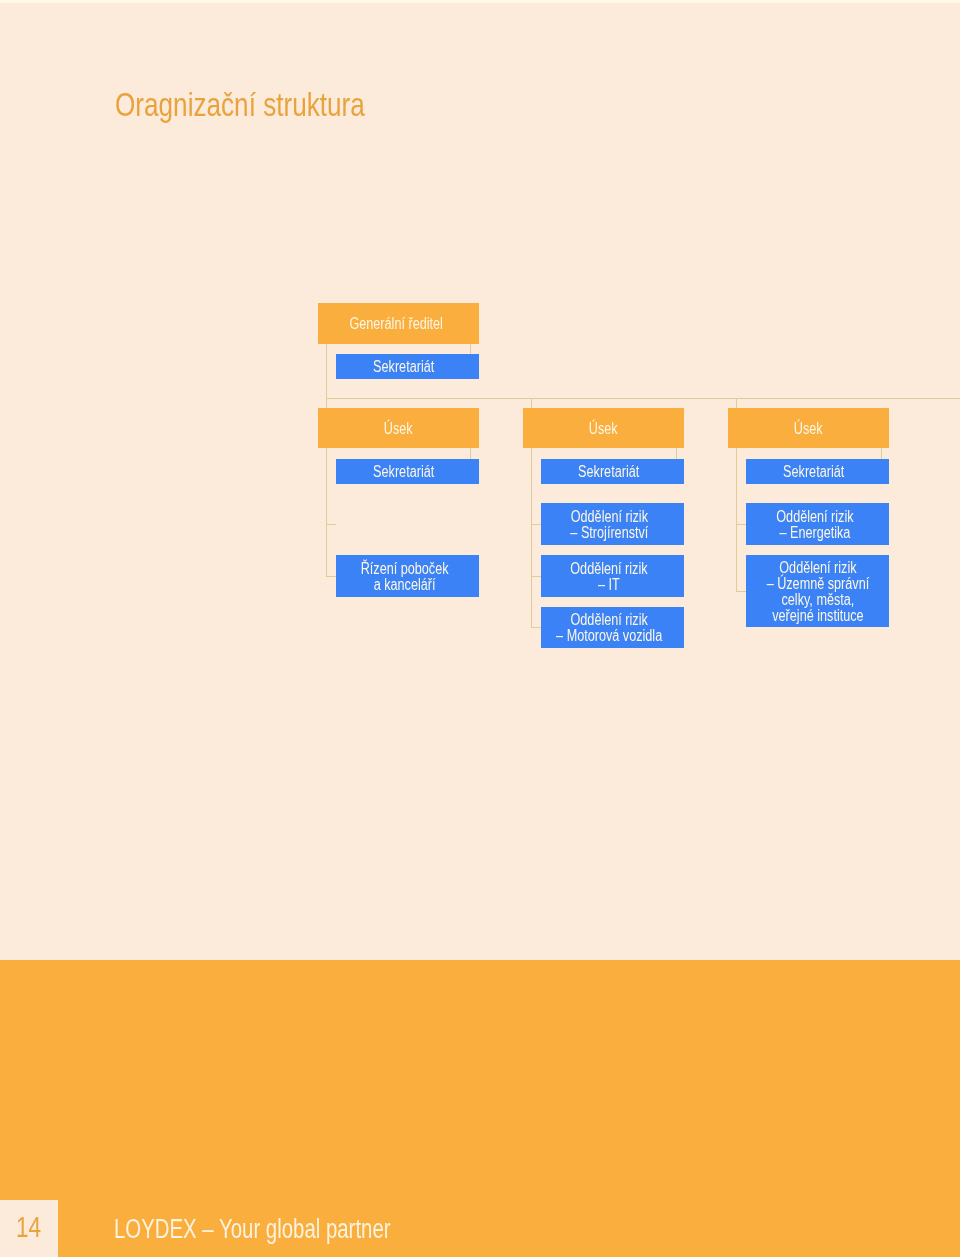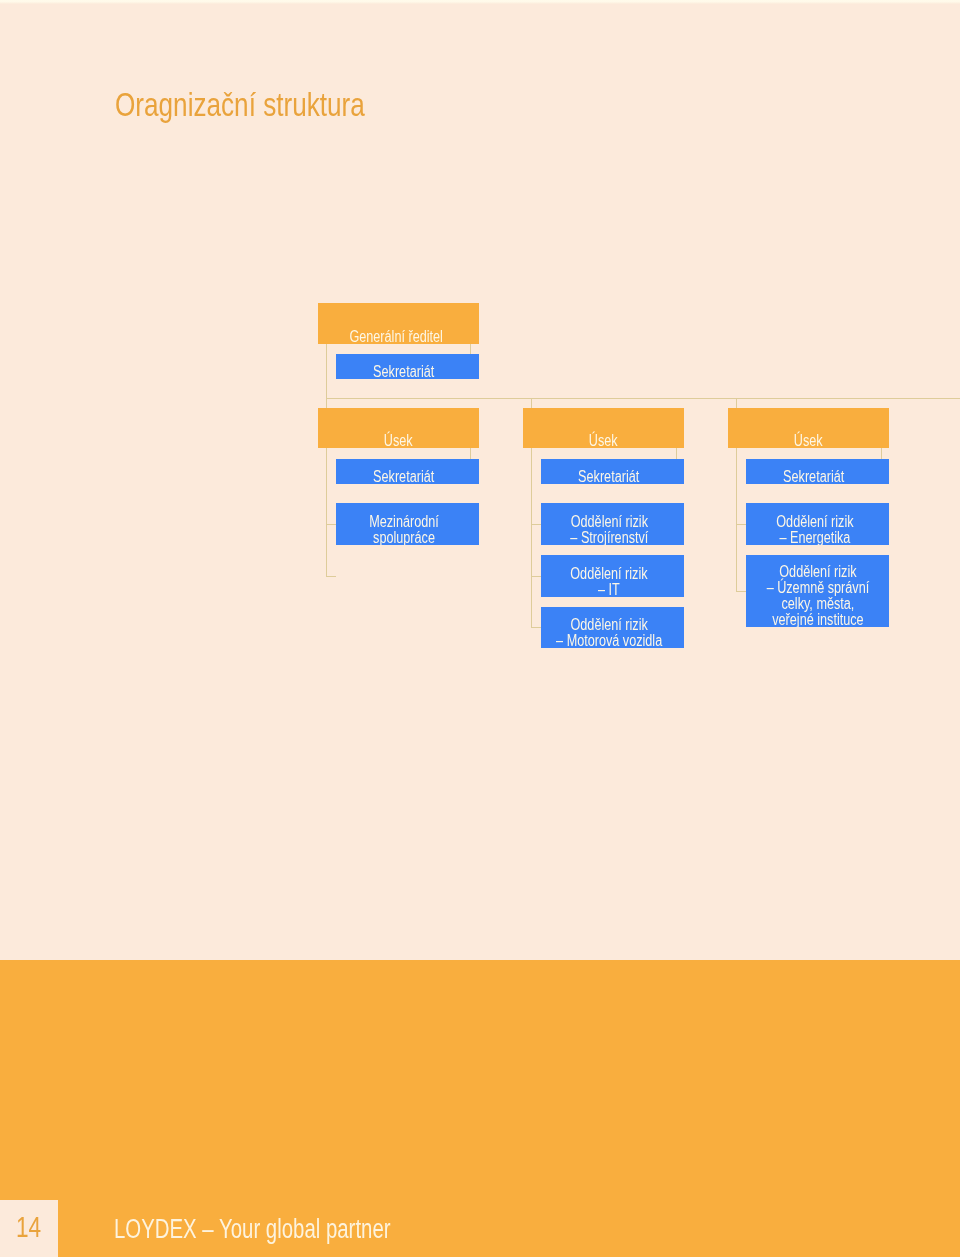--- a/index.html
+++ b/index.html
@@ -14,21 +14,21 @@
          transform:scaleX(0.792);transform-origin:0 0;}
 
   .band{position:absolute;left:0;top:960px;width:960px;height:297px;background:#f9ae3e;}
   .pagenumbox{position:absolute;left:0;top:1200px;width:58px;height:57px;background:#fceadb;}
   .pagenum{position:absolute;left:16px;top:1213px;font-size:29px;color:#e9a33c;
            line-height:1;white-space:nowrap;transform:scaleX(0.78);transform-origin:0 0;}
   .footer{position:absolute;left:114px;top:1216px;font-size:27px;color:#fdf3de;
           line-height:1;white-space:nowrap;transform:scaleX(0.755);transform-origin:0 0;}
 
   .chart{position:absolute;left:0;top:0;width:960px;height:960px;}
-  .box{position:absolute;display:flex;align-items:flex-end;justify-content:center;
+  .box{position:absolute;display:flex;align-items:center;justify-content:center;
        box-sizing:border-box;overflow:hidden;}
   .box > .t{display:block;text-align:center;color:#fdf7e6;line-height:16px;
             white-space:nowrap;transform:scaleX(0.79);position:relative;top:1px;
             left:var(--dx,0px);}
   .b-dark{background:#f9ae3e;}
   .b-dark > .t{font-size:16px;}
   .b-light{background:#3b82f6;}
   .b-light > .t{font-size:16px;}
   .vline{position:absolute;background:#decc9a;width:1px;}
   .hline{position:absolute;background:#decc9a;height:1px;}
@@ -56,24 +56,24 @@
     <div class="vline" style="left:326px;top:397.7px;height:10px;"></div>
     <div class="box b-dark" style="left:318px;top:407.7px;width:160.8px;height:40.7px;--dx:0px;">
         <span class="t">Úsek</span>
       </div>
     <div class="vline" style="left:470.3px;top:448.4px;height:10.3px;"></div>
     <div class="box b-light" style="left:335.5px;top:458.7px;width:143.3px;height:25.5px;--dx:-3.5px;">
         <span class="t">Sekretariát</span>
       </div>
     <div class="vline" style="left:326px;top:448.4px;height:128.5px;"></div>
     <div class="hline" style="left:326px;top:524.2px;width:9.5px;"></div>
-    <div class="box b-light" style="left:335.5px;top:503.3px;width:143.3px;height:41.8px;--dx:-3px;">
-        <span class="t">Mezinárodní<br>spolupráce</span>
+    <div class="hline" style="left:326px;top:575.9px;width:9.5px;"></div>
+    <div class="box b-light" style="left:335.5px;top:555.1px;width:143.3px;height:41.5px;--dx:-3px;">
+        <span class="t">Řízení poboček<br>a kanceláří</span>
       </div>
-    <div class="hline" style="left:326px;top:575.9px;width:9.5px;"></div>
 
     <div class="vline" style="left:531.2px;top:397.7px;height:10px;"></div>
     <div class="box b-dark" style="left:523.2px;top:407.7px;width:160.8px;height:40.7px;--dx:0px;">
         <span class="t">Úsek</span>
       </div>
     <div class="vline" style="left:675.5px;top:448.4px;height:10.3px;"></div>
     <div class="box b-light" style="left:540.7px;top:458.7px;width:143.3px;height:25.5px;--dx:-3.5px;">
         <span class="t">Sekretariát</span>
       </div>
     <div class="vline" style="left:531.2px;top:448.4px;height:179.8px;"></div>

